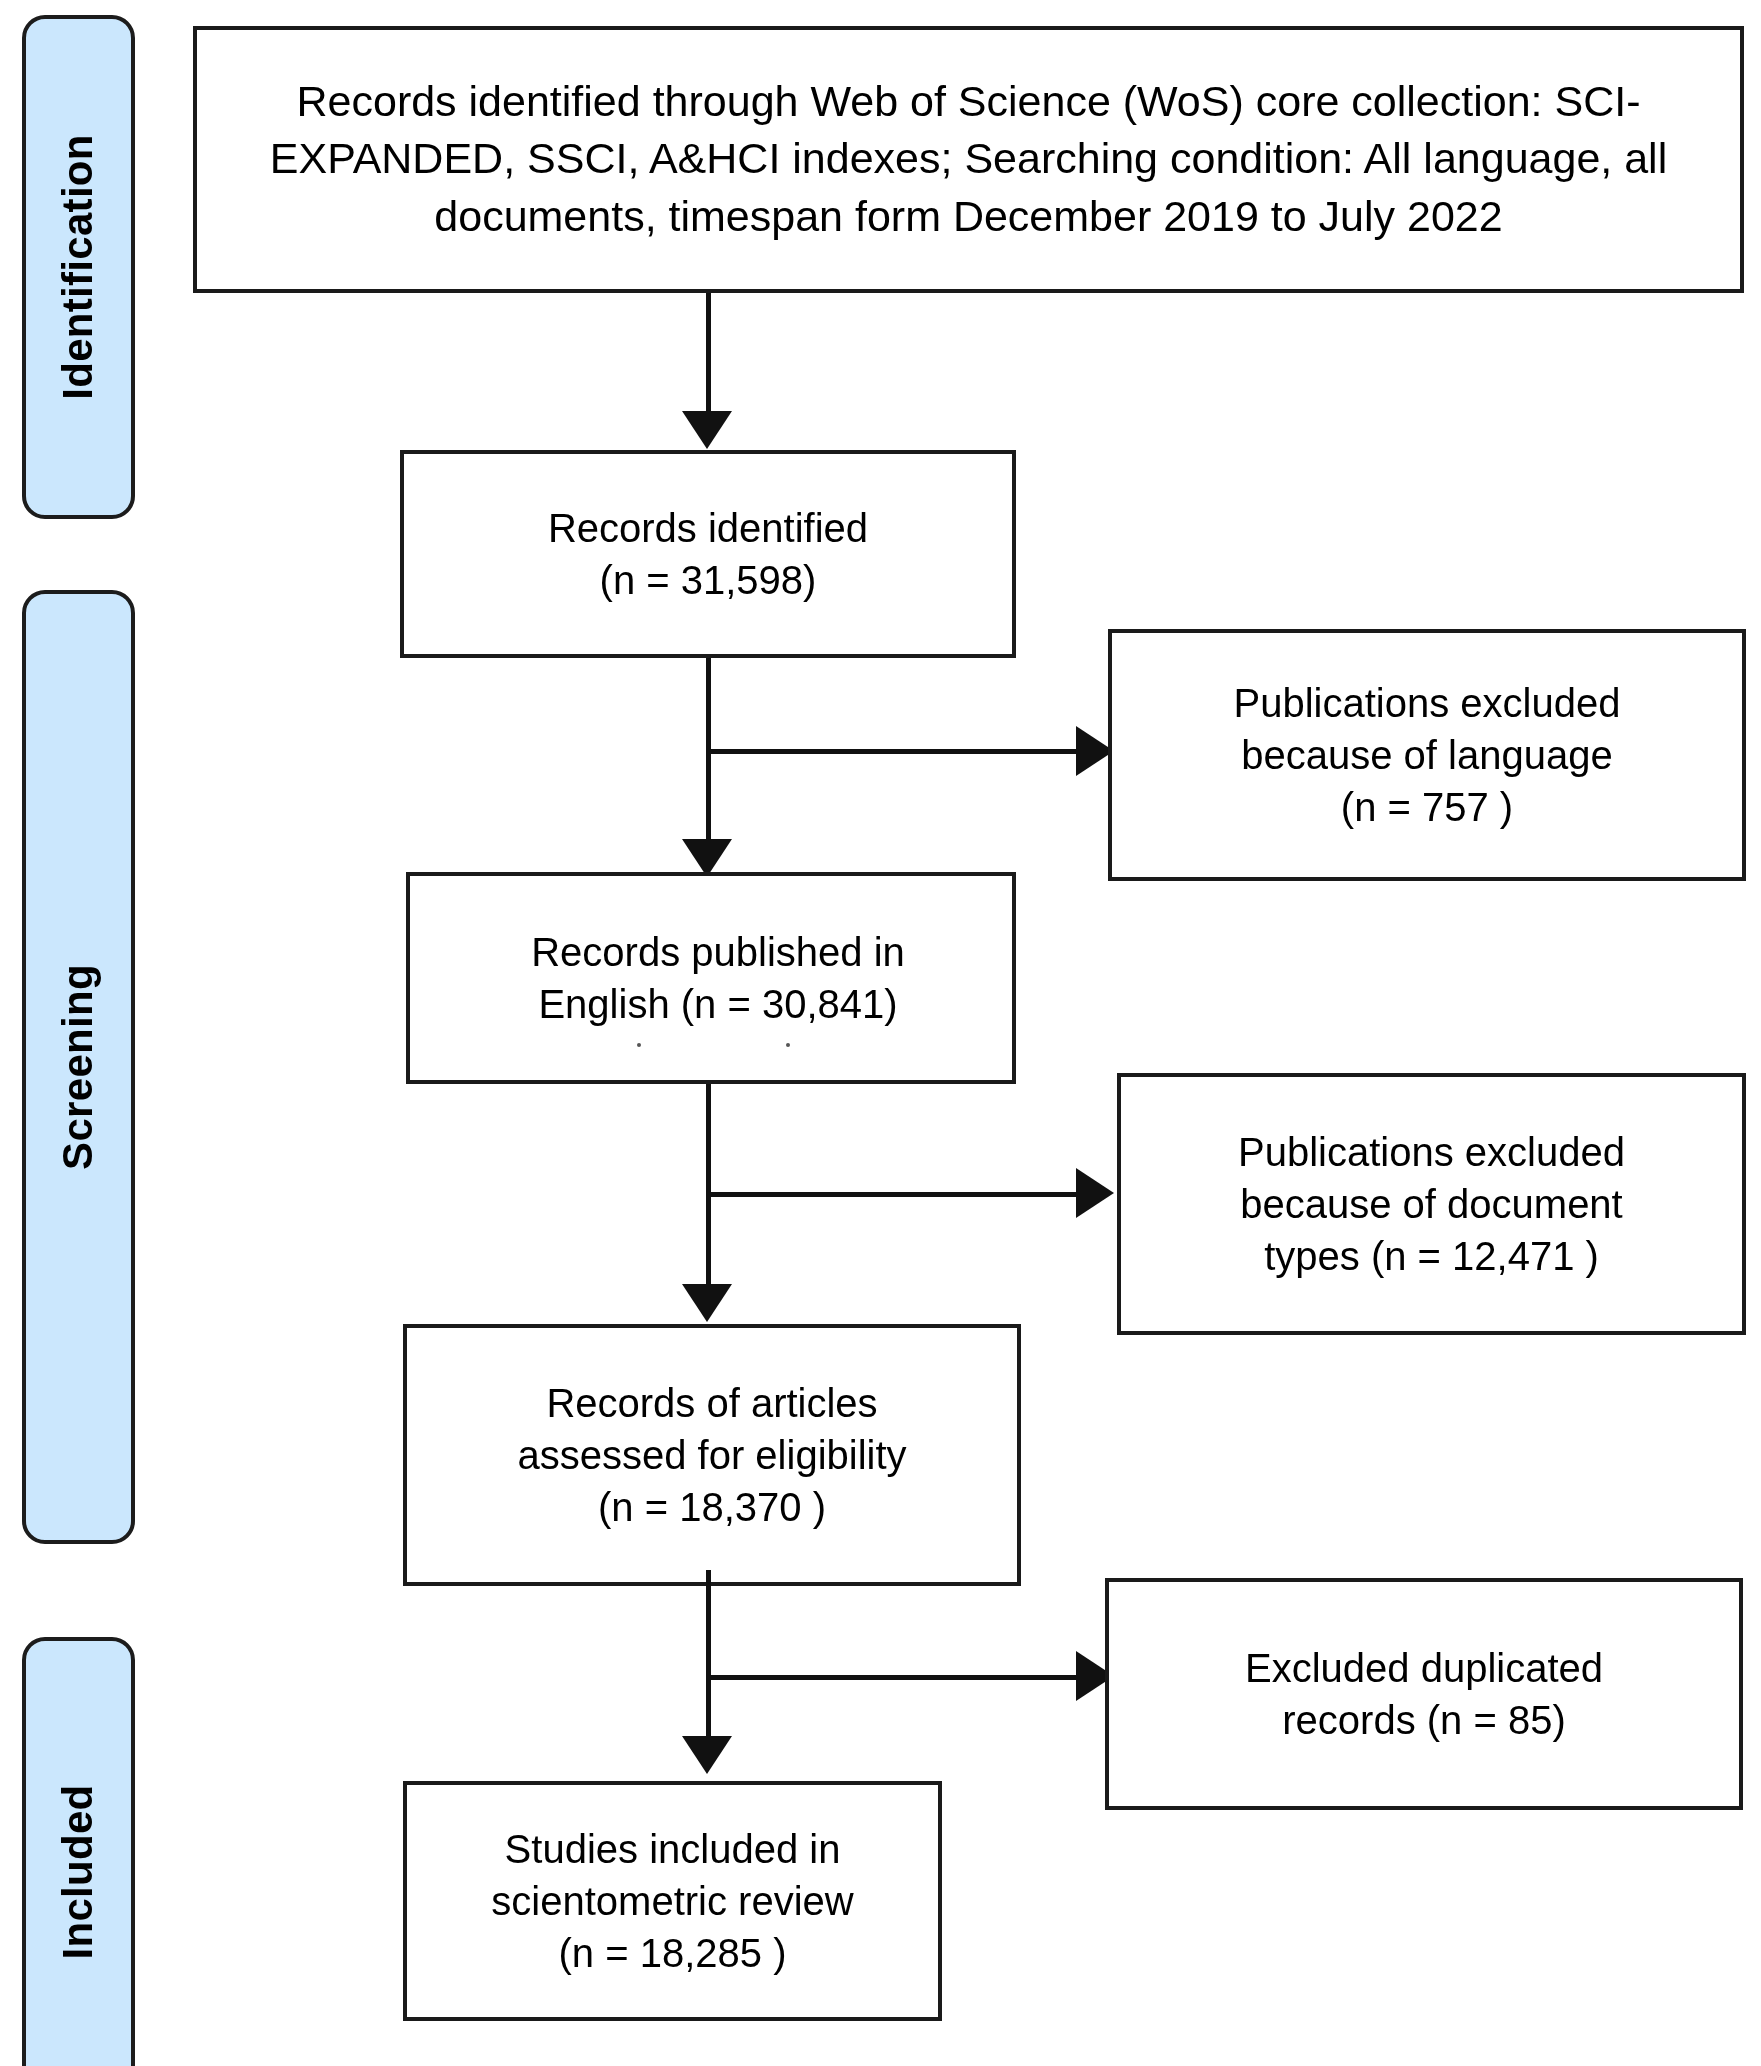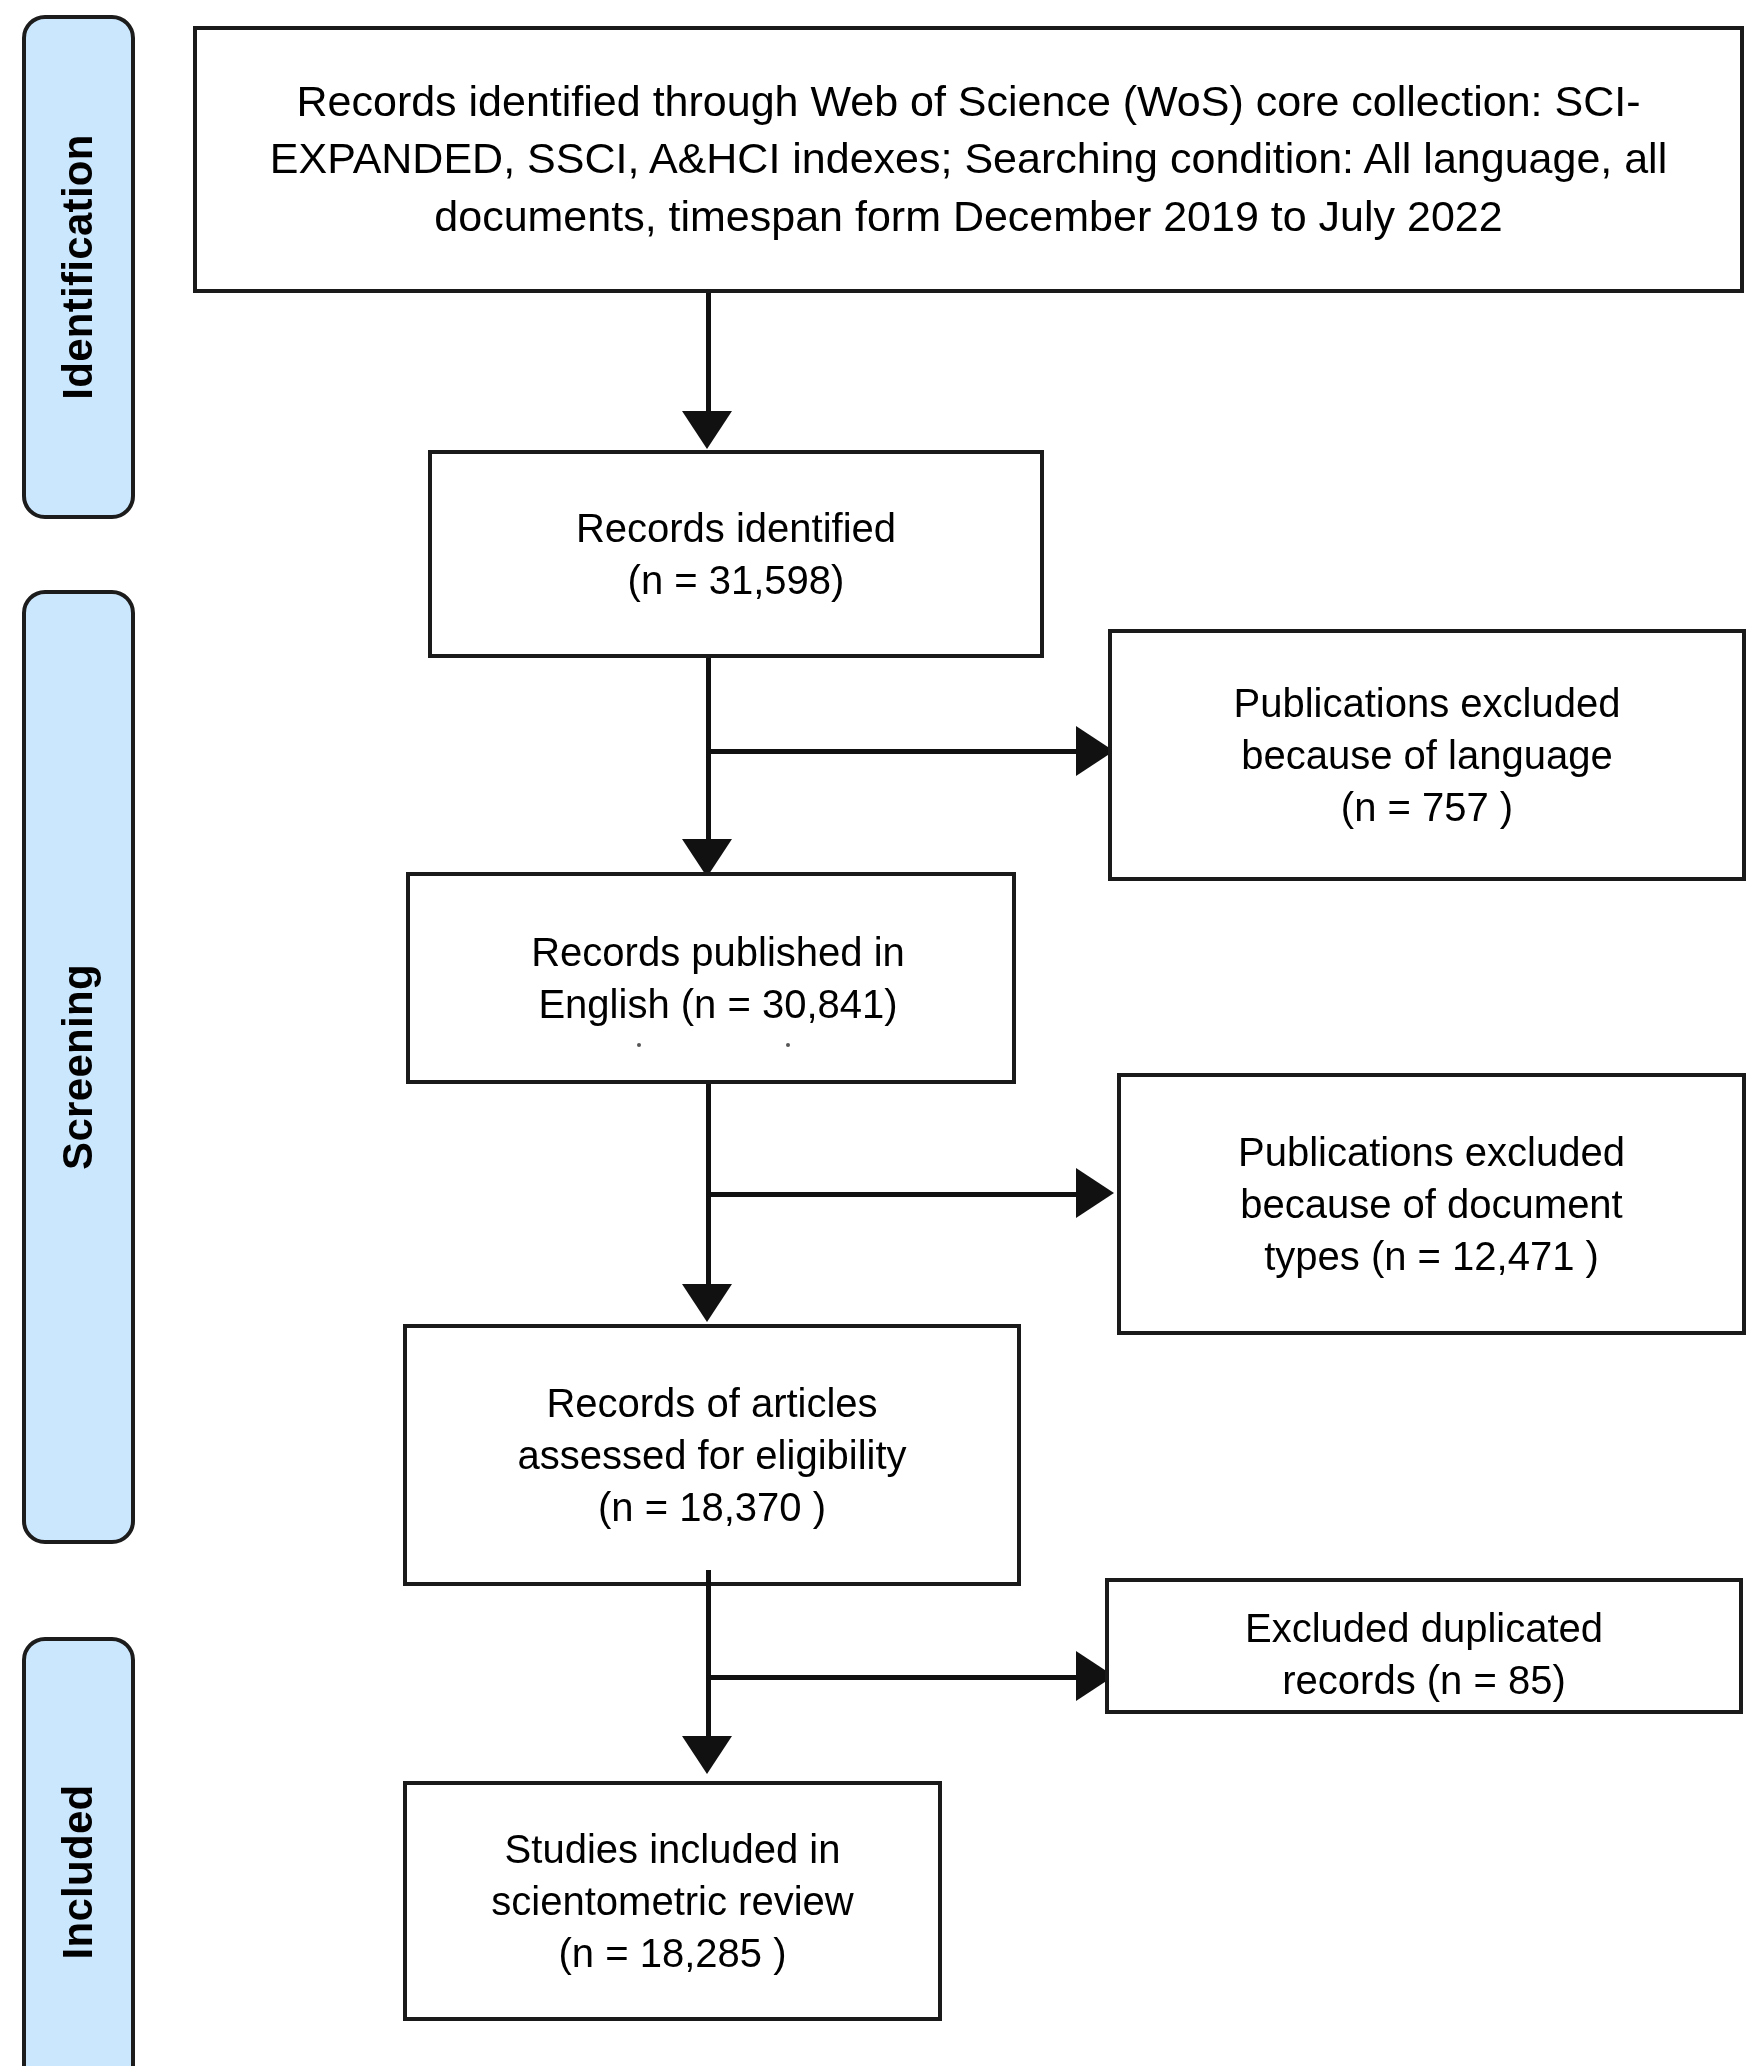--- a/index.html
+++ b/index.html
@@ -118,21 +118,21 @@
     <span class="stage-label">Included</span>
   </div>
 
   <div class="flow-box" style="left:193px; top:25.5px; width:1551px; height:267px;">
     <span class="flow-text big">Records identified through Web of Science (WoS) core collection: SCI-EXPANDED, SSCI, A&amp;HCI indexes; Searching condition: All language, all documents, timespan form December 2019 to July 2022</span>
   </div>
 
   <div class="v-line" style="left:706px; top:293px; height:122px;"></div>
   <div class="arrow-down" style="left:682px; top:411px;"></div>
 
-  <div class="flow-box" style="left:400px; top:450px; width:616px; height:208px;margin-left:28px;">
+  <div class="flow-box" style="left:400px; top:450px; width:616px; height:208px;">
     <span class="flow-text">Records identified
 (n = 31,598)</span>
   </div>
 
   <div class="v-line" style="left:706px; top:658px; height:195px;"></div>
   <div class="arrow-down" style="left:682px; top:839px;"></div>
 
   <div class="h-line" style="left:706px; top:749px; width:376px;"></div>
   <div class="arrow-right" style="left:1076px; top:726px;"></div>
 
@@ -166,21 +166,21 @@
 assessed for eligibility
 (n = 18,370 )</span>
   </div>
 
   <div class="v-line" style="left:706px; top:1570px; width:4.7px; height:180px;"></div>
   <div class="arrow-down" style="left:682px; top:1736px;"></div>
 
   <div class="h-line" style="left:706px; top:1675px; width:376px;"></div>
   <div class="arrow-right" style="left:1076px; top:1651px;"></div>
 
-  <div class="flow-box" style="left:1105px; top:1578px; width:638px; height:136px;align-items:flex-end;">
+  <div class="flow-box" style="left:1105px; top:1578px; width:638px; height:232px;">
     <span class="flow-text">Excluded duplicated
 records (n = 85)</span>
   </div>
 
   <div class="flow-box" style="left:403px; top:1781px; width:539px; height:240px;">
     <span class="flow-text">Studies included in
 scientometric review
 (n = 18,285 )</span>
   </div>
 

